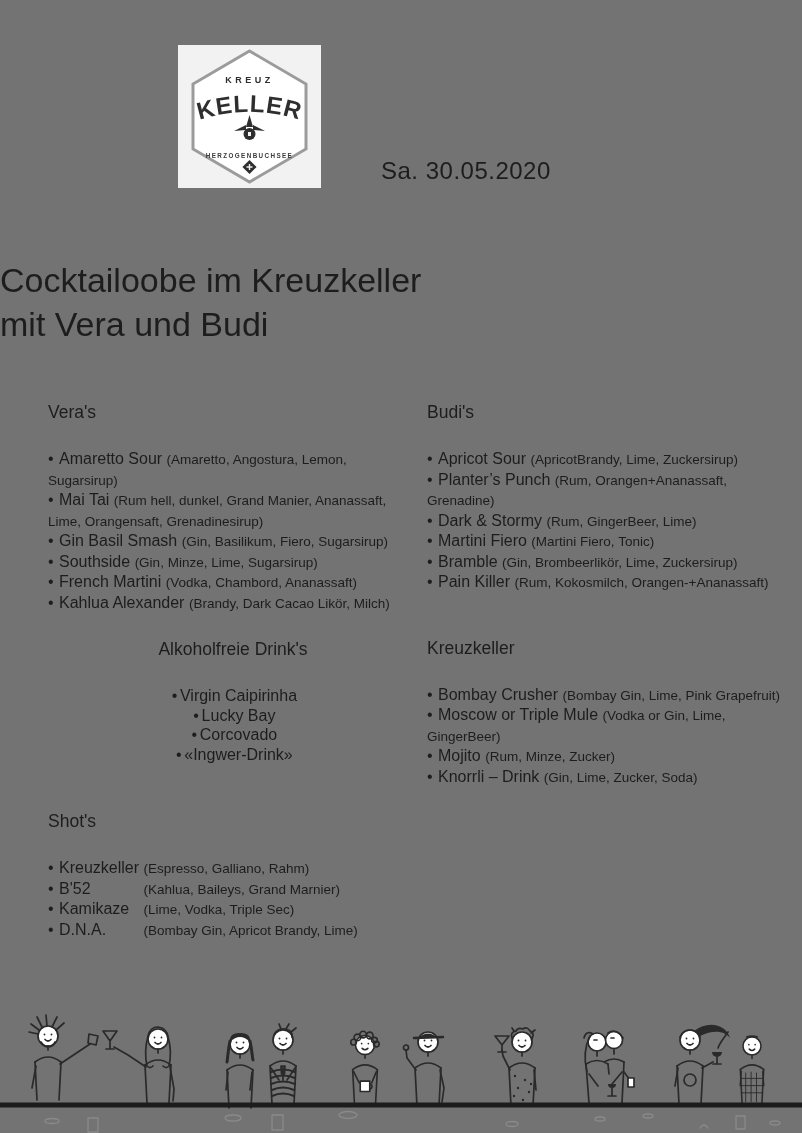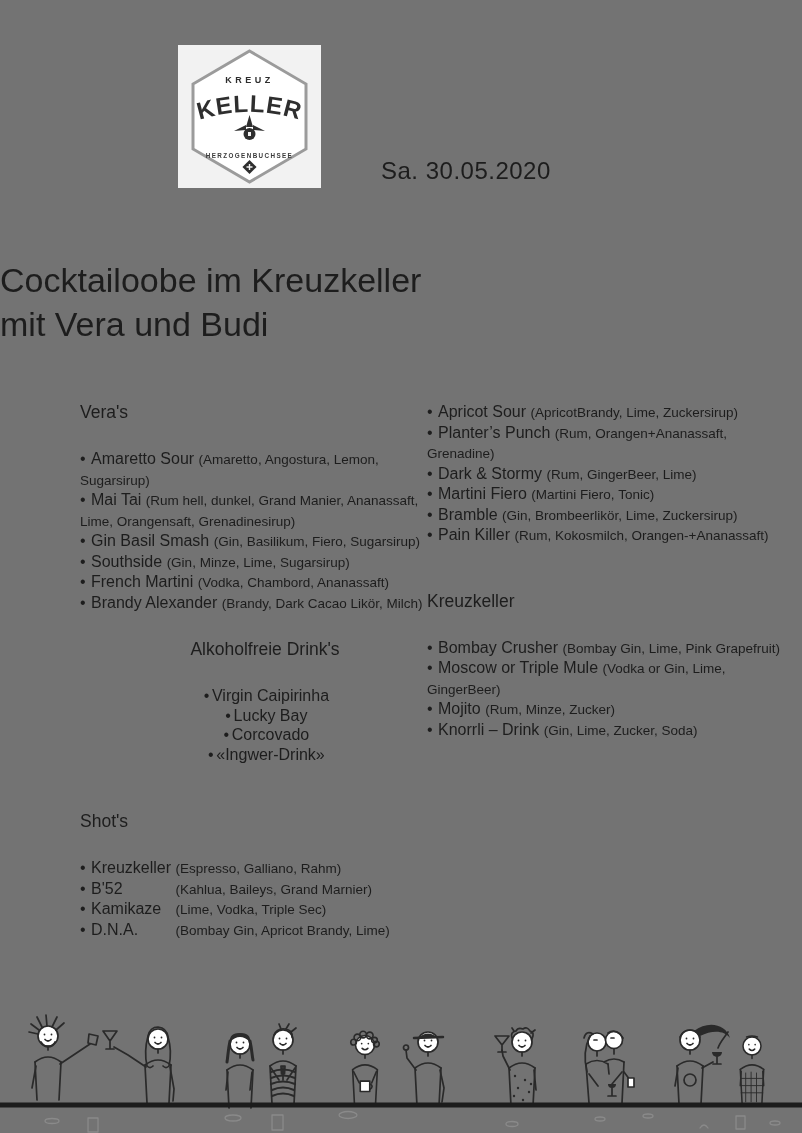--- a/index.html
+++ b/index.html
@@ -7,21 +7,21 @@
     position:relative; width:802px; height:1133px; background:#737373;
     font-family:"Liberation Sans", sans-serif; color:#1d1d1d; overflow:hidden;
   }
   
   .logo-box { position:absolute; left:178px; top:45px; width:143px; height:143px; background:#f2f2f2; }
   
   .date-heading { position:absolute; left:381px; top:149px; font-size:24px; line-height:44px; letter-spacing:0.5px; }
   .main-title { position:absolute; left:0; top:258px; width:802px; text-align:left; font-size:34px; line-height:44px; }
   
   .col { position:absolute; top:402px; }
-  .col-left  { left:80px;  width:370px; }
+  .col-left  { left:48px;  width:370px; }
   .col-right { left:427px; width:366px; }
   .sec-heading { font-size:17.5px; line-height:21px; margin:0 0 26px 0; font-weight:400; }
   .sec { margin:0; }
   .sec-gap-alko  { margin-top:26px;text-align:center; }
   .sec-gap-shots { margin-top:47px; }
   .sec-gap-kreuz { margin-top:45px; }
   .item { font-size:16px; line-height:19.5px; }
   .blt { display:inline-block; width:11px; }
   .ing { font-size:13.5px; }
   .shot .dn { display:inline-block; width:80px; }
@@ -65,21 +65,21 @@
 
   <div class="col col-left">
 
     <div class="sec">
       <div class="sec-heading">Vera's</div>
       <div class="item"><span class="blt">•</span><span class="dn">Amaretto Sour</span> <span class="ing">(Amaretto, Angostura, Lemon, Sugarsirup)</span></div>
       <div class="item"><span class="blt">•</span><span class="dn">Mai Tai</span> <span class="ing">(Rum hell, dunkel, Grand Manier, Ananassaft, Lime, Orangensaft, Grenadinesirup)</span></div>
       <div class="item"><span class="blt">•</span><span class="dn">Gin Basil Smash</span> <span class="ing">(Gin, Basilikum, Fiero, Sugarsirup)</span></div>
       <div class="item"><span class="blt">•</span><span class="dn">Southside</span> <span class="ing">(Gin, Minze, Lime, Sugarsirup)</span></div>
       <div class="item"><span class="blt">•</span><span class="dn">French Martini</span> <span class="ing">(Vodka, Chambord, Ananassaft)</span></div>
-      <div class="item"><span class="blt">•</span><span class="dn">Brandy Alexander</span> <span class="ing">(Brandy, Dark Cacao Likör, Milch)</span></div>
+      <div class="item"><span class="blt">•</span><span class="dn">Kahlua Alexander</span> <span class="ing">(Brandy, Dark Cacao Likör, Milch)</span></div>
     </div>
 
     <div class="sec sec-gap-alko">
       <div class="sec-heading">Alkoholfreie Drink's</div>
       <div class="item"><span class="blt">•</span><span class="dn">Virgin Caipirinha</span></div>
       <div class="item"><span class="blt">•</span><span class="dn">Lucky Bay</span></div>
       <div class="item"><span class="blt">•</span><span class="dn">Corcovado</span></div>
       <div class="item"><span class="blt">•</span><span class="dn">«Ingwer-Drink»</span></div>
     </div>
 
@@ -88,20 +88,21 @@
       <div class="item shot"><span class="blt">•</span><span class="dn">Kreuzkeller</span> <span class="ing">(Espresso, Galliano, Rahm)</span></div>
       <div class="item shot"><span class="blt">•</span><span class="dn">B'52</span> <span class="ing">(Kahlua, Baileys, Grand Marnier)</span></div>
       <div class="item shot"><span class="blt">•</span><span class="dn">Kamikaze</span> <span class="ing">(Lime, Vodka, Triple Sec)</span></div>
       <div class="item shot"><span class="blt">•</span><span class="dn">D.N.A.</span> <span class="ing">(Bombay Gin, Apricot Brandy, Lime)</span></div>
     </div>
   </div>
 
   <div class="col col-right">
 
     <div class="sec">
+      <div class="sec-heading">Budi's</div>
       <div class="item"><span class="blt">•</span><span class="dn">Apricot Sour</span> <span class="ing">(ApricotBrandy, Lime, Zuckersirup)</span></div>
       <div class="item"><span class="blt">•</span><span class="dn">Planter’s Punch</span> <span class="ing">(Rum, Orangen+Ananassaft, Grenadine)</span></div>
       <div class="item"><span class="blt">•</span><span class="dn">Dark &amp; Stormy</span> <span class="ing">(Rum, GingerBeer, Lime)</span></div>
       <div class="item"><span class="blt">•</span><span class="dn">Martini Fiero</span> <span class="ing">(Martini Fiero, Tonic)</span></div>
       <div class="item"><span class="blt">•</span><span class="dn">Bramble</span> <span class="ing">(Gin, Brombeerlikör, Lime, Zuckersirup)</span></div>
       <div class="item"><span class="blt">•</span><span class="dn">Pain Killer</span> <span class="ing">(Rum, Kokosmilch, Orangen-+Ananassaft)</span></div>
     </div>
 
     <div class="sec sec-gap-kreuz">
       <div class="sec-heading">Kreuzkeller</div>

